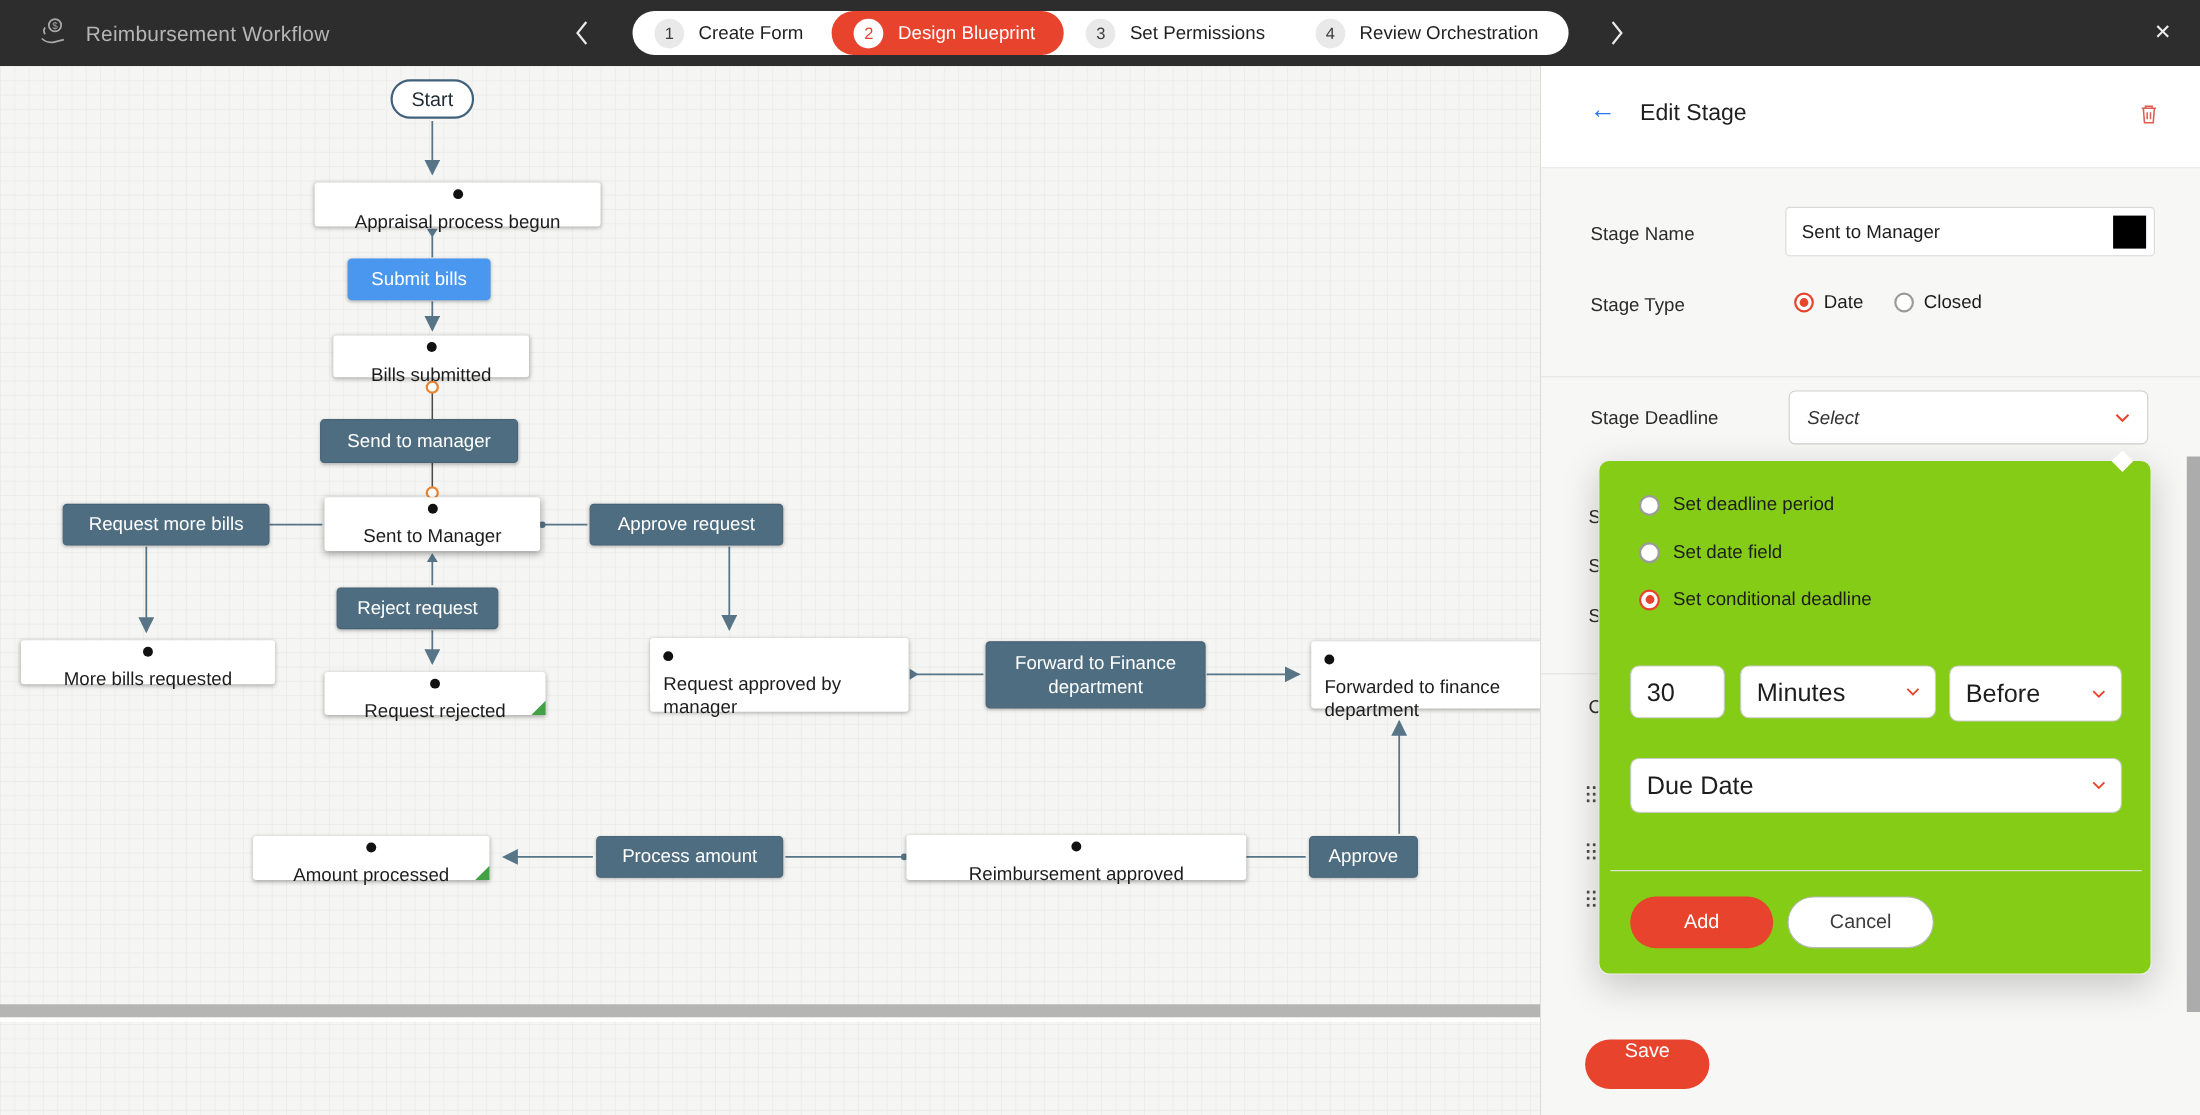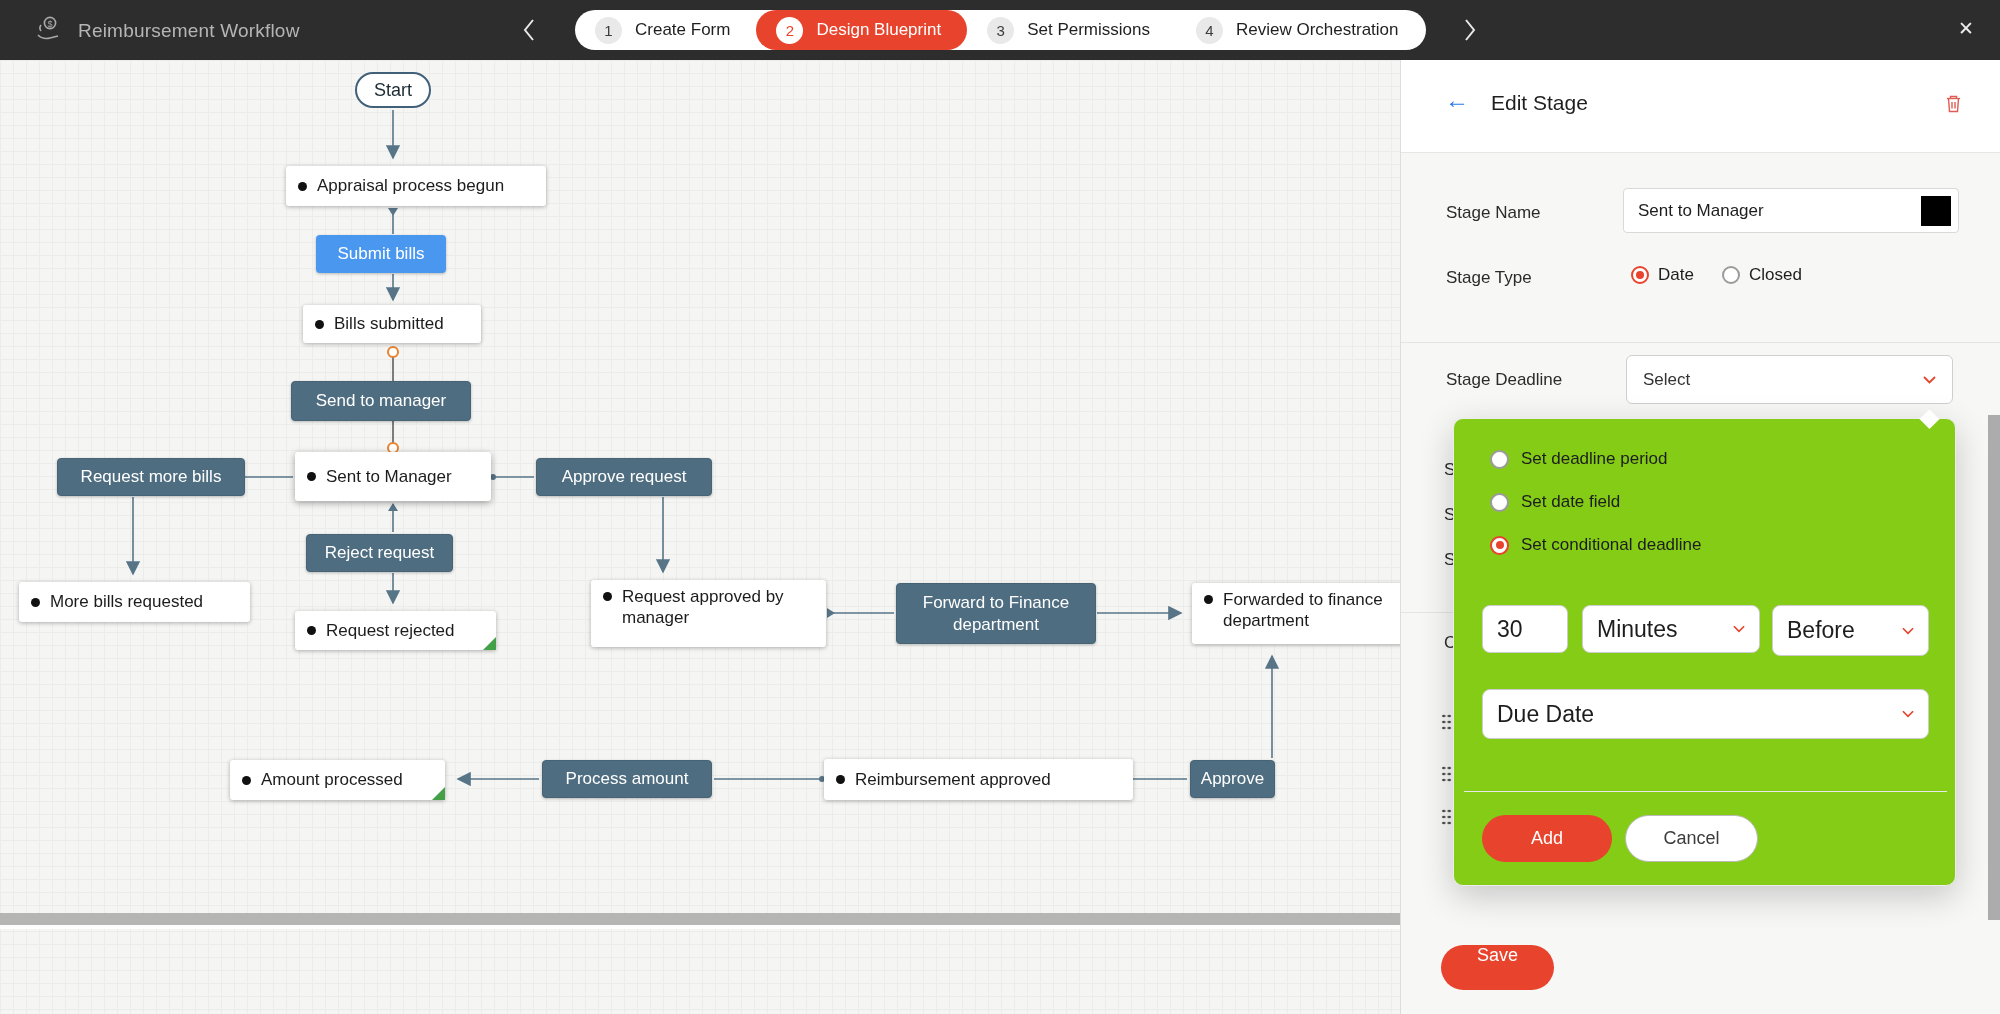--- a/index.html
+++ b/index.html
@@ -23,21 +23,21 @@
   
   .canvas { position:absolute; left:0; top:60px; width:1400px; height:954px; overflow:hidden;
     background-color:#f5f5f4;
     background-image:linear-gradient(#ececeb 1px, transparent 1px), linear-gradient(90deg,#ececeb 1px, transparent 1px);
     background-size:13px 13px; }
   .connectors { position:absolute; left:0; top:0; z-index:1; }
   .node { position:absolute; z-index:2; display:flex; align-items:center; justify-content:center; cursor:pointer; }
   .node .nlabel { white-space:pre-line; }
   .start { background:#fff; border:2px solid #41607a; border-radius:18px; font-size:18px; color:#1c2a33; }
   .stage { background:#fff; border-radius:3px; box-shadow:0 1px 4px rgba(0,0,0,.3); color:#1c1c1c; font-size:17px;
-    justify-content:flex-start; padding:6px 12px; gap:10px; line-height:1.25; }
+    justify-content:flex-start; padding:6px 12px; gap:10px; line-height:1.25;flex-direction:column; }
   .stage .dot { width:9px; height:9px; border-radius:50%; background:#111; flex:0 0 auto; }
   .stage.multiline { align-items:flex-start; }
   .stage.multiline .dot { margin-top:6px; }
   .trans { background:#4e6d80; border:1px solid #476376; border-radius:4px; color:#fff; font-size:17px;
     box-shadow:0 1px 3px rgba(0,0,0,.25); text-align:center; line-height:1.25; padding:2px 8px; }
   .action { background:#4a97f0; border-radius:4px; color:#fff; font-size:17px; box-shadow:0 1px 3px rgba(0,0,0,.25); }
   .flag { position:absolute; right:0; bottom:0; width:0; height:0; border-left:13px solid transparent; border-bottom:13px solid #43a047; }
   .hscroll { position:absolute; left:0; top:853px; width:1400px; height:12px; background:#b5b5b4; z-index:3; }
   .hscroll-gap { position:absolute; left:0; top:865px; width:1400px; height:4px; background:#fdfdfd; z-index:3; }
 
@@ -51,21 +51,21 @@
   .text-input { position:absolute; left:222px; top:128px; width:336px; height:45px; background:#fff; border:1px solid #d9d9d9; border-radius:4px;
     font-size:17px; color:#1d1d1d; display:flex; align-items:center; padding:0 44px 0 14px; }
   .swatch { position:absolute; right:7px; top:7px; width:30px; height:30px; background:#000; }
   .radio-row { position:absolute; left:230px; top:205px; display:flex; align-items:center; gap:28px; }
   .radio { display:flex; align-items:center; gap:9px; font-size:17px; color:#1d1d1d; cursor:pointer; }
   .rc { width:18px; height:18px; border-radius:50%; border:2px solid #9b9b9b; background:#fff; position:relative; flex:0 0 auto; }
   .rc.sel { border-color:#e8432d; }
   .rc.sel::after { content:""; position:absolute; left:3px; top:3px; width:8px; height:8px; border-radius:50%; background:#e8432d; }
   .divider { position:absolute; left:0; top:282px; width:100%; height:1px; background:#e4e4e3; }
   .select-box { position:absolute; background:#fff; border:1px solid #cfcfcf; border-radius:6px; display:flex; align-items:center;
-    justify-content:space-between; font-size:17px; color:#333; padding:0 16px; cursor:pointer; }
+    justify-content:space-between; font-size:17px; color:#333; padding:0 16px; cursor:pointer;font-style:italic; }
   .sel-main { left:225px; top:295px; width:327px; height:49px; }
   .clip-label { position:absolute; left:43px; font-size:17px; color:#2b2b2b; width:12px; overflow:hidden; white-space:nowrap; }
   .clip-divider { position:absolute; left:0; top:552px; width:54px; height:1px; background:#e4e4e3; }
   .drag-dots { position:absolute; left:40px; width:11px; height:17px;
     background-image:radial-gradient(circle,#4d4d4d 1.4px, transparent 1.6px); background-size:5.5px 6px; }
 
   
   .popup { position:absolute; left:52px; top:358px; width:503px; height:468px; background:#84cc16; border:1px solid #ececec; border-radius:10px;
     box-shadow:0 10px 34px rgba(0,0,0,.2); z-index:45; }
   .popup-notch { position:absolute; right:18px; top:-8px; width:15px; height:15px; background:#fff; border-left:1px solid #ececec; border-top:1px solid #ececec; transform:rotate(45deg); }
@@ -242,21 +242,21 @@
 
   <div class="node trans" style="left:542px;top:700px;width:170px;height:38px">
     <span class="nlabel">Process amount</span>
   </div>
 
   <div class="node stage" style="left:824px;top:699px;width:309px;height:41px">
     <span class="dot"></span>
     <span class="nlabel">Reimbursement approved</span>
   </div>
 
-  <div class="node trans" style="left:1190px;top:700px;width:85px;height:38px">
+  <div class="node trans" style="left:1190px;top:700px;width:99px;height:38px">
     <span class="nlabel">Approve</span>
   </div>
 
   <div class="hscroll"></div>
   <div class="hscroll-gap"></div>
 </div>
 
 <div class="panel">
   <div class="panel-header">
     <span class="back-arrow">←</span>

